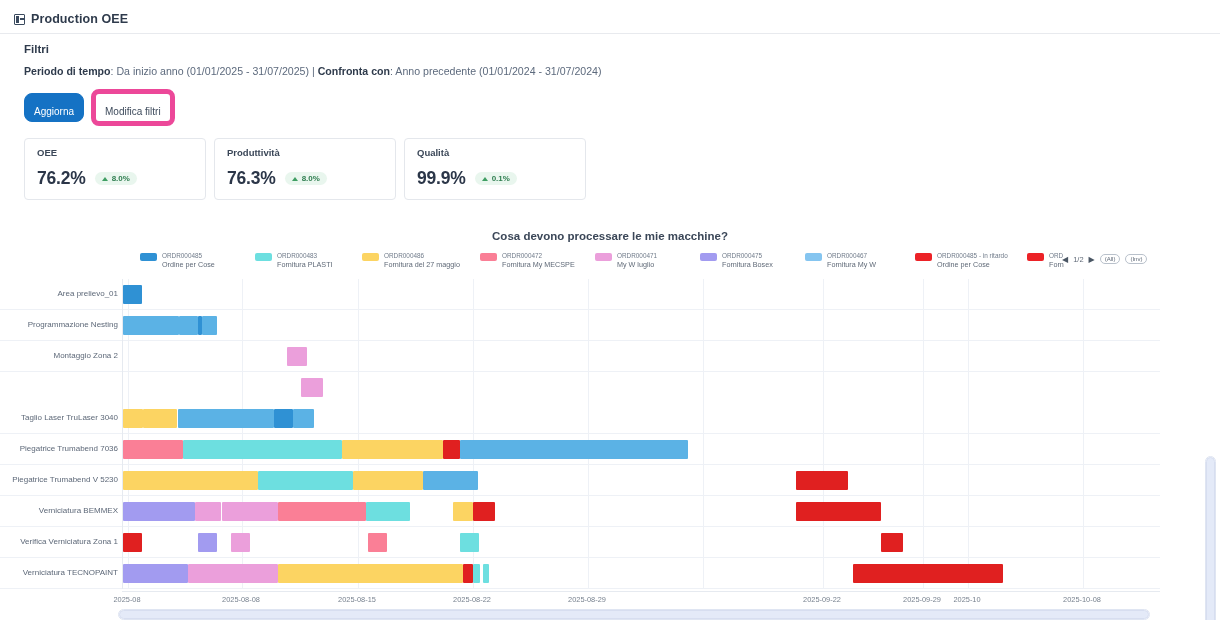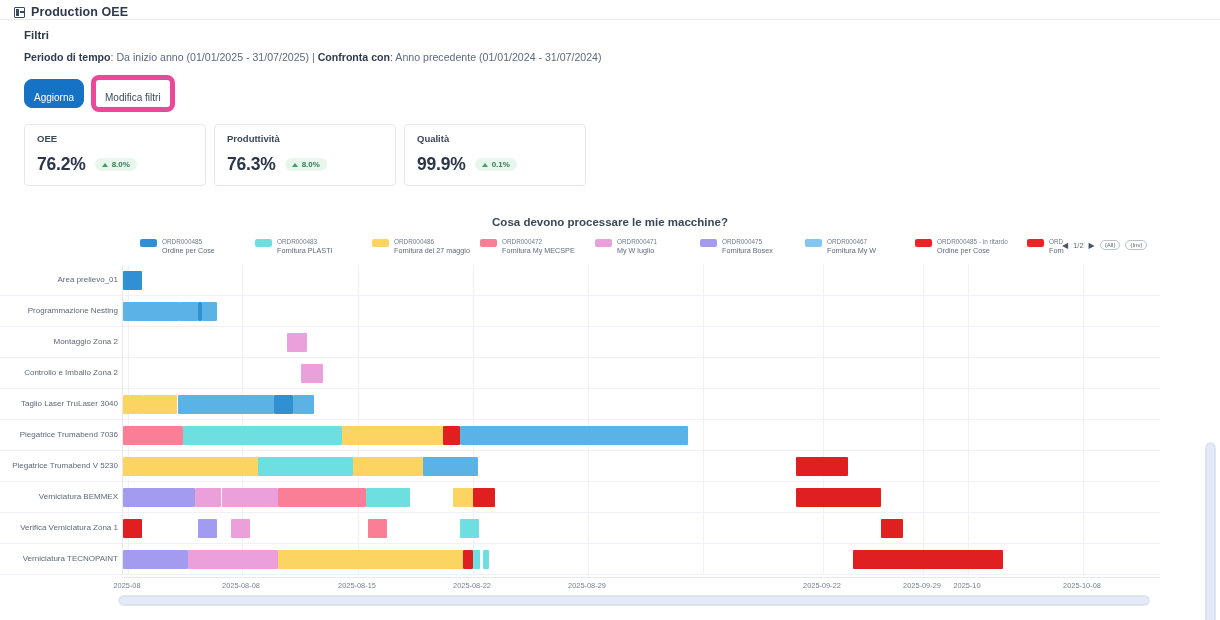--- a/index.html
+++ b/index.html
@@ -7,21 +7,21 @@
     margin: 0; padding: 0;
     width: 1220px; height: 620px;
     background: #ffffff;
     font-family: "Liberation Sans", sans-serif;
     color: #2a3342;
     overflow: hidden;
   }
 
   
   .page-header {
-    height: 20px;
+    height: 34px;
     border-bottom: 1px solid #e8eaee;
     display: flex;
     align-items: center;
     padding: 5px 0 0 14px;
   }
   .hdr-icon {
     width: 11px; height: 11px;
     margin-right: 6px;
     position: relative;
     display: inline-block;
@@ -352,21 +352,21 @@
 
   <div class="legend" id="legend">
       <div class="legend-item" style="left: 140px;">
         <div class="legend-swatch" style="background: rgb(47, 145, 212);"></div>
         <div class="legend-text"><span>ORDR000485</span><span class="l2">Ordine per Cose</span></div>
       </div>
       <div class="legend-item" style="left: 255px;">
         <div class="legend-swatch" style="background: rgb(109, 223, 224);"></div>
         <div class="legend-text"><span>ORDR000483</span><span class="l2">Fornitura PLASTI</span></div>
       </div>
-      <div class="legend-item" style="left: 372px;">
+      <div class="legend-item" style="left: 362px;">
         <div class="legend-swatch" style="background: rgb(252, 212, 98);"></div>
         <div class="legend-text"><span>ORDR000486</span><span class="l2">Fornitura del 27 maggio</span></div>
       </div>
       <div class="legend-item" style="left: 480px;">
         <div class="legend-swatch" style="background: rgb(250, 127, 150);"></div>
         <div class="legend-text"><span>ORDR000472</span><span class="l2">Fornitura My MECSPE</span></div>
       </div>
       <div class="legend-item" style="left: 595px;">
         <div class="legend-swatch" style="background: rgb(235, 159, 219);"></div>
         <div class="legend-text"><span>ORDR000471</span><span class="l2">My W luglio</span></div>
@@ -399,23 +399,20 @@
   <div class="gantt">
     <div class="gantt-rows" id="gantt-rows">
         <div class="row" style="top: 0px;">
           <div class="row-label">Area prelievo_01</div>
         </div>
         <div class="row" style="top: 31px;">
           <div class="row-label">Programmazione Nesting</div>
         </div>
         <div class="row" style="top: 62px;">
           <div class="row-label">Montaggio Zona 2</div>
-        </div>
-        <div class="row" style="top: 93px;">
-          <div class="row-label">Controllo e Imballo Zona 2</div>
         </div>
         <div class="row" style="top: 124px;">
           <div class="row-label">Taglio Laser TruLaser 3040</div>
         </div>
         <div class="row" style="top: 155px;">
           <div class="row-label">Piegatrice Trumabend 7036</div>
         </div>
         <div class="row" style="top: 186px;">
           <div class="row-label">Piegatrice Trumabend V 5230</div>
         </div>

